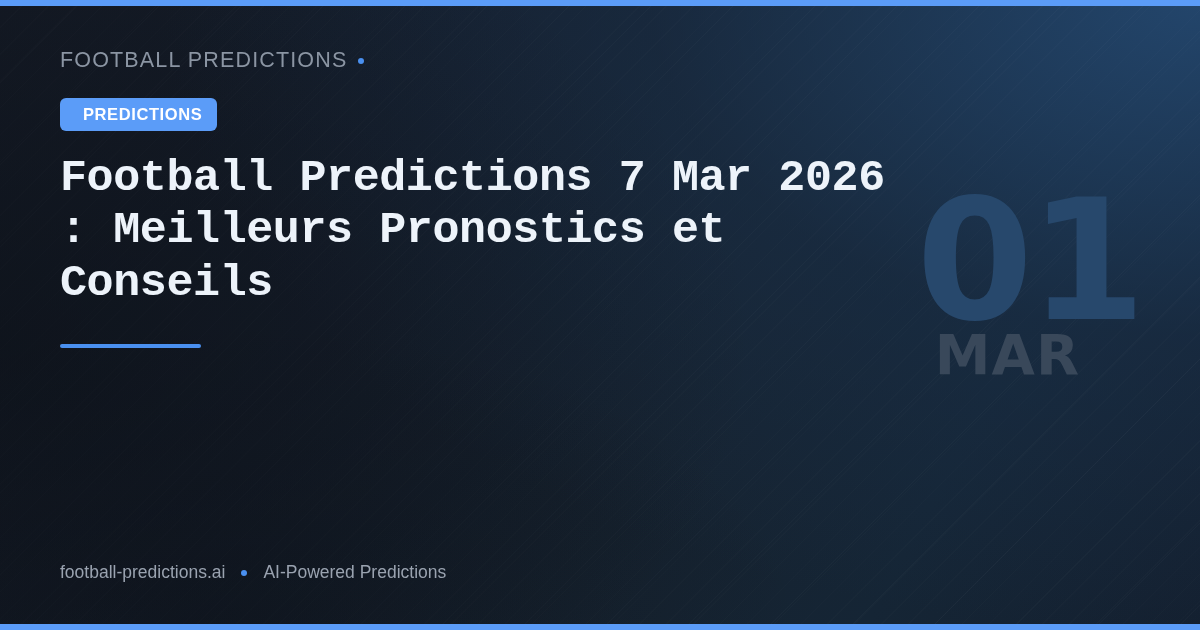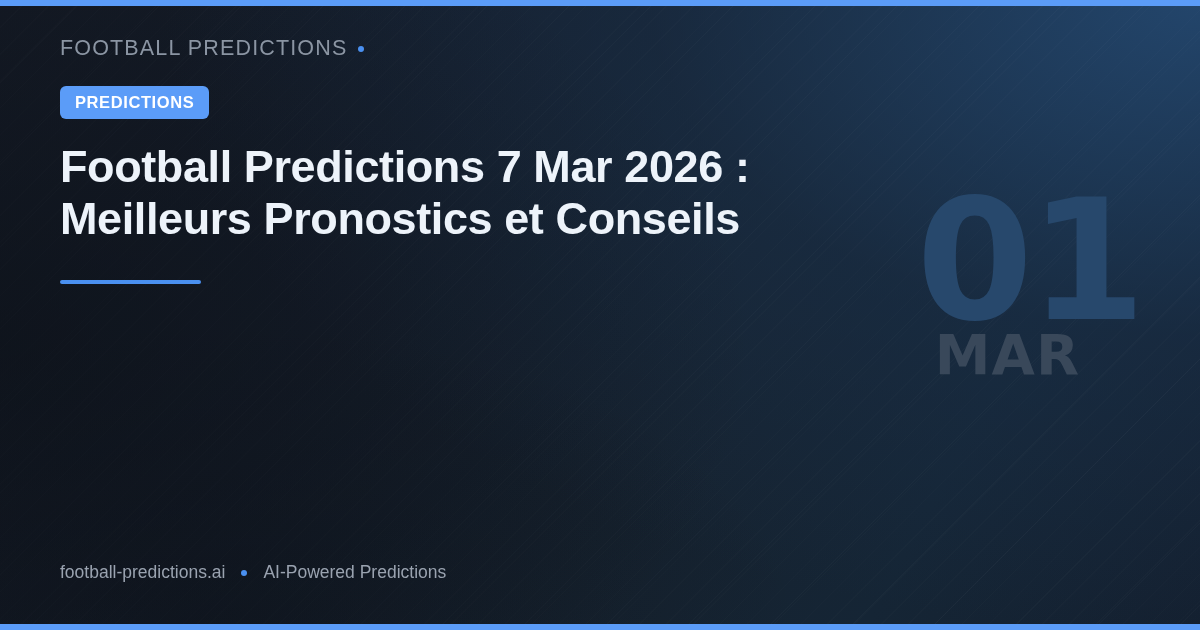--- a/index.html
+++ b/index.html
@@ -95,21 +95,21 @@
     letter-spacing: 1px;
     color: #39485a;
     margin-top: 0;
     margin-right: 62px;
   }
 
   
   .content {
     position: absolute;
     left: 60px;
-    top: 36px;
+    top: 48px;
     width: 880px;
   }
 
   .eyebrow {
     font-size: 21.5px;
     letter-spacing: 1.15px;
     color: #8b95a3;
     font-weight: 400;
     white-space: nowrap;
     display: flex;
@@ -122,33 +122,33 @@
     width: 6px;
     height: 6px;
     border-radius: 50%;
     background: #4a90f0;
     flex: 0 0 auto;
   }
 
   .badge {
     display: inline-block;
     margin-top: 24px;
-    padding: 8px 15px 9px 15px;
+    padding: 8px 15px 9px 23px;
     border-radius: 6px;
     background: #5b9cf8;
     color: #ffffff;
     font-size: 16.5px;
     font-weight: 700;
     letter-spacing: 0.6px;
     line-height: 1;
   }
 
   .headline {
     margin: 22px 0 0 0;
-    font-family: Liberation Sans, sans-serif;
+    font-family: Liberation Mono, monospace;
     font-weight: 700;
     font-size: 45px;
     line-height: 1.16;
     letter-spacing: -0.4px;
     color: #edf3fa;
     max-width: 860px;
   }
 
   .rule {
     margin-top: 34px;

